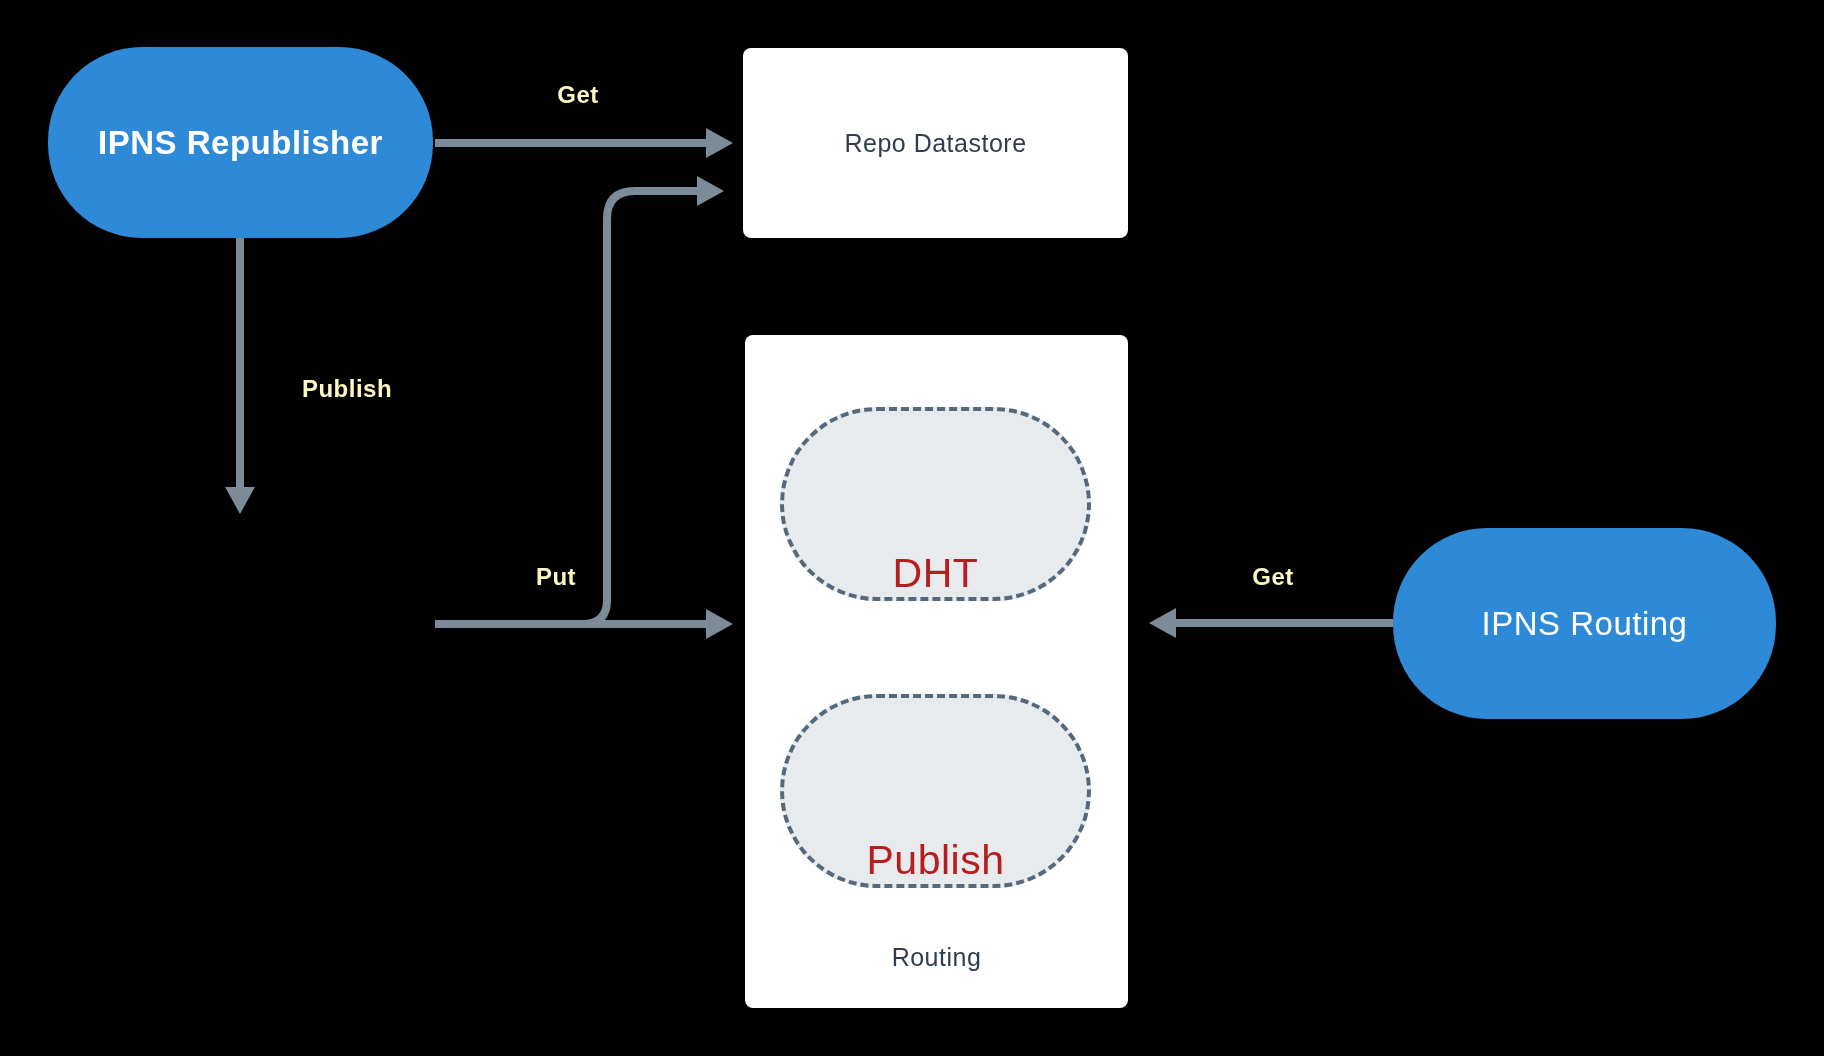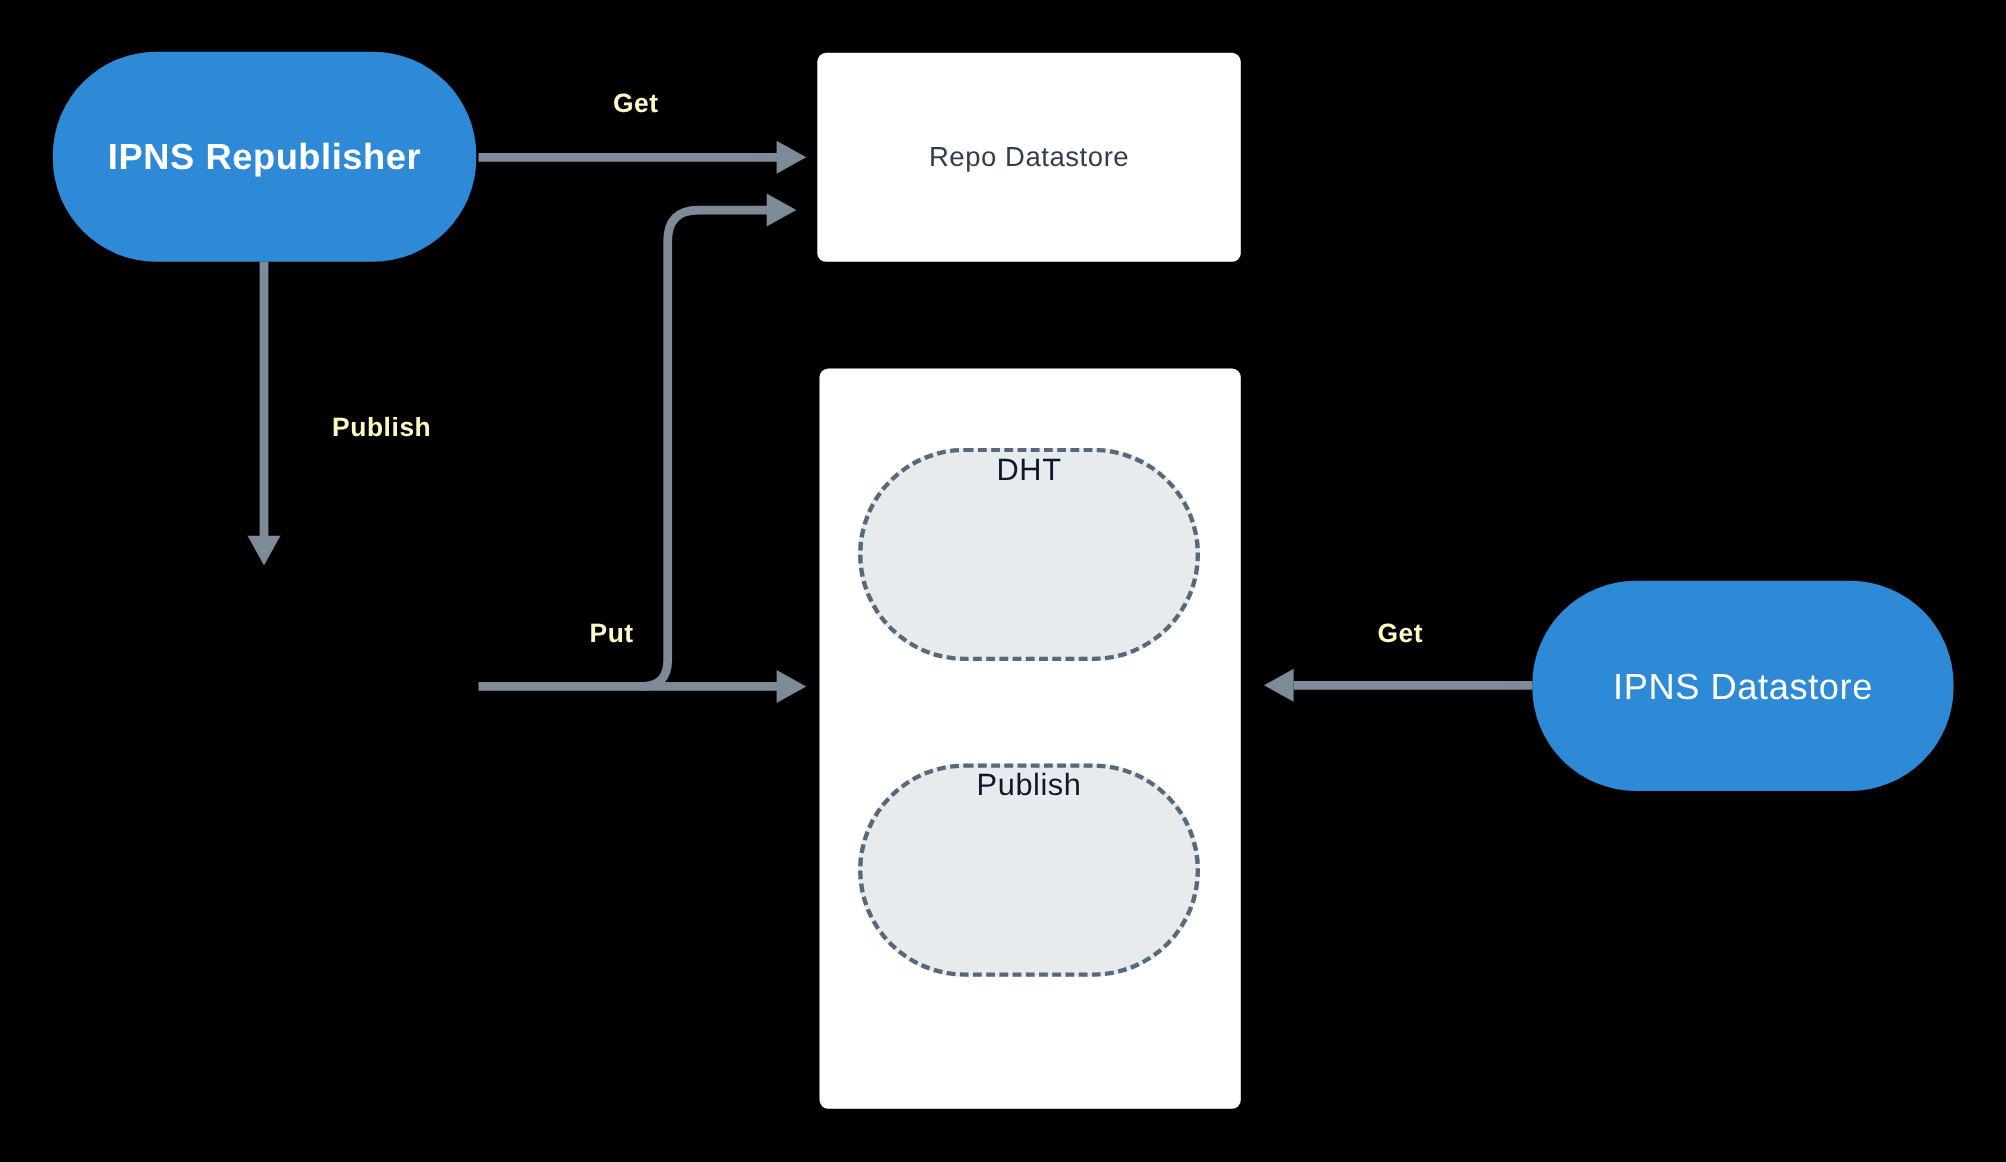--- a/index.html
+++ b/index.html
@@ -46,24 +46,24 @@
     top: 50%;
     transform: translateY(-50%);
   }
   .dashed-pill {
     position: absolute;
     background: #e8ebed;
     border: 4px dashed #56687b;
     border-radius: 97px;
     box-sizing: border-box;
     display: flex;
-    align-items: flex-start;
+    align-items: flex-end;
     justify-content: center;
-    color: #0f172a;
-    font-size: 28px;
+    color: #b91c1c;
+    font-size: 41px;
     letter-spacing: 0.5px;
   }
   #republisher { left: 48px;  top: 47px;  width: 385px; height: 191px; font-weight: bold; }
   #publisher   { left: 48px;  top: 528px; width: 385px; height: 192px; }
   #resolver    { left: 1393px;top: 528px; width: 383px; height: 191px; }
   #repo-datastore { left: 743px; top: 48px;  width: 385px; height: 190px; }
   #routing        { left: 745px; top: 335px; width: 383px; height: 673px; }
   #dht    { left: 35px; top: 72px;  width: 311px; height: 194px; }
   #pubsub { left: 35px; top: 359px; width: 311px; height: 194px; }
   #routing-title {
@@ -93,34 +93,35 @@
 <body>
 
 <div class="canvas">
 
   <div class="node-pill" id="republisher">
     <span>IPNS Republisher</span>
   </div>
 
 
   <div class="node-pill" id="resolver">
-    <span>IPNS Datastore</span>
+    <span>IPNS Routing</span>
   </div>
 
   <div class="white-box" id="repo-datastore">
     <div class="box-title">Repo Datastore</div>
   </div>
 
   <div class="white-box" id="routing">
     <div class="dashed-pill" id="dht">
       <span>DHT</span>
     </div>
     <div class="dashed-pill" id="pubsub">
       <span>Publish</span>
     </div>
+    <div class="box-title" id="routing-title">Routing</div>
   </div>
 
   <div class="edge-label" id="label-get-top">Get</div>
   <div class="edge-label" id="label-publish">Publish</div>
   <div class="edge-label" id="label-put">Put</div>
   <div class="edge-label" id="label-get-right">Get</div>
 
   <svg class="arrows-layer" width="1824" height="1056" viewBox="0 0 1824 1056">
     <g stroke="#7d8a97" stroke-width="8" fill="#7d8a97">
       <line x1="435" y1="143" x2="707" y2="143"></line>

